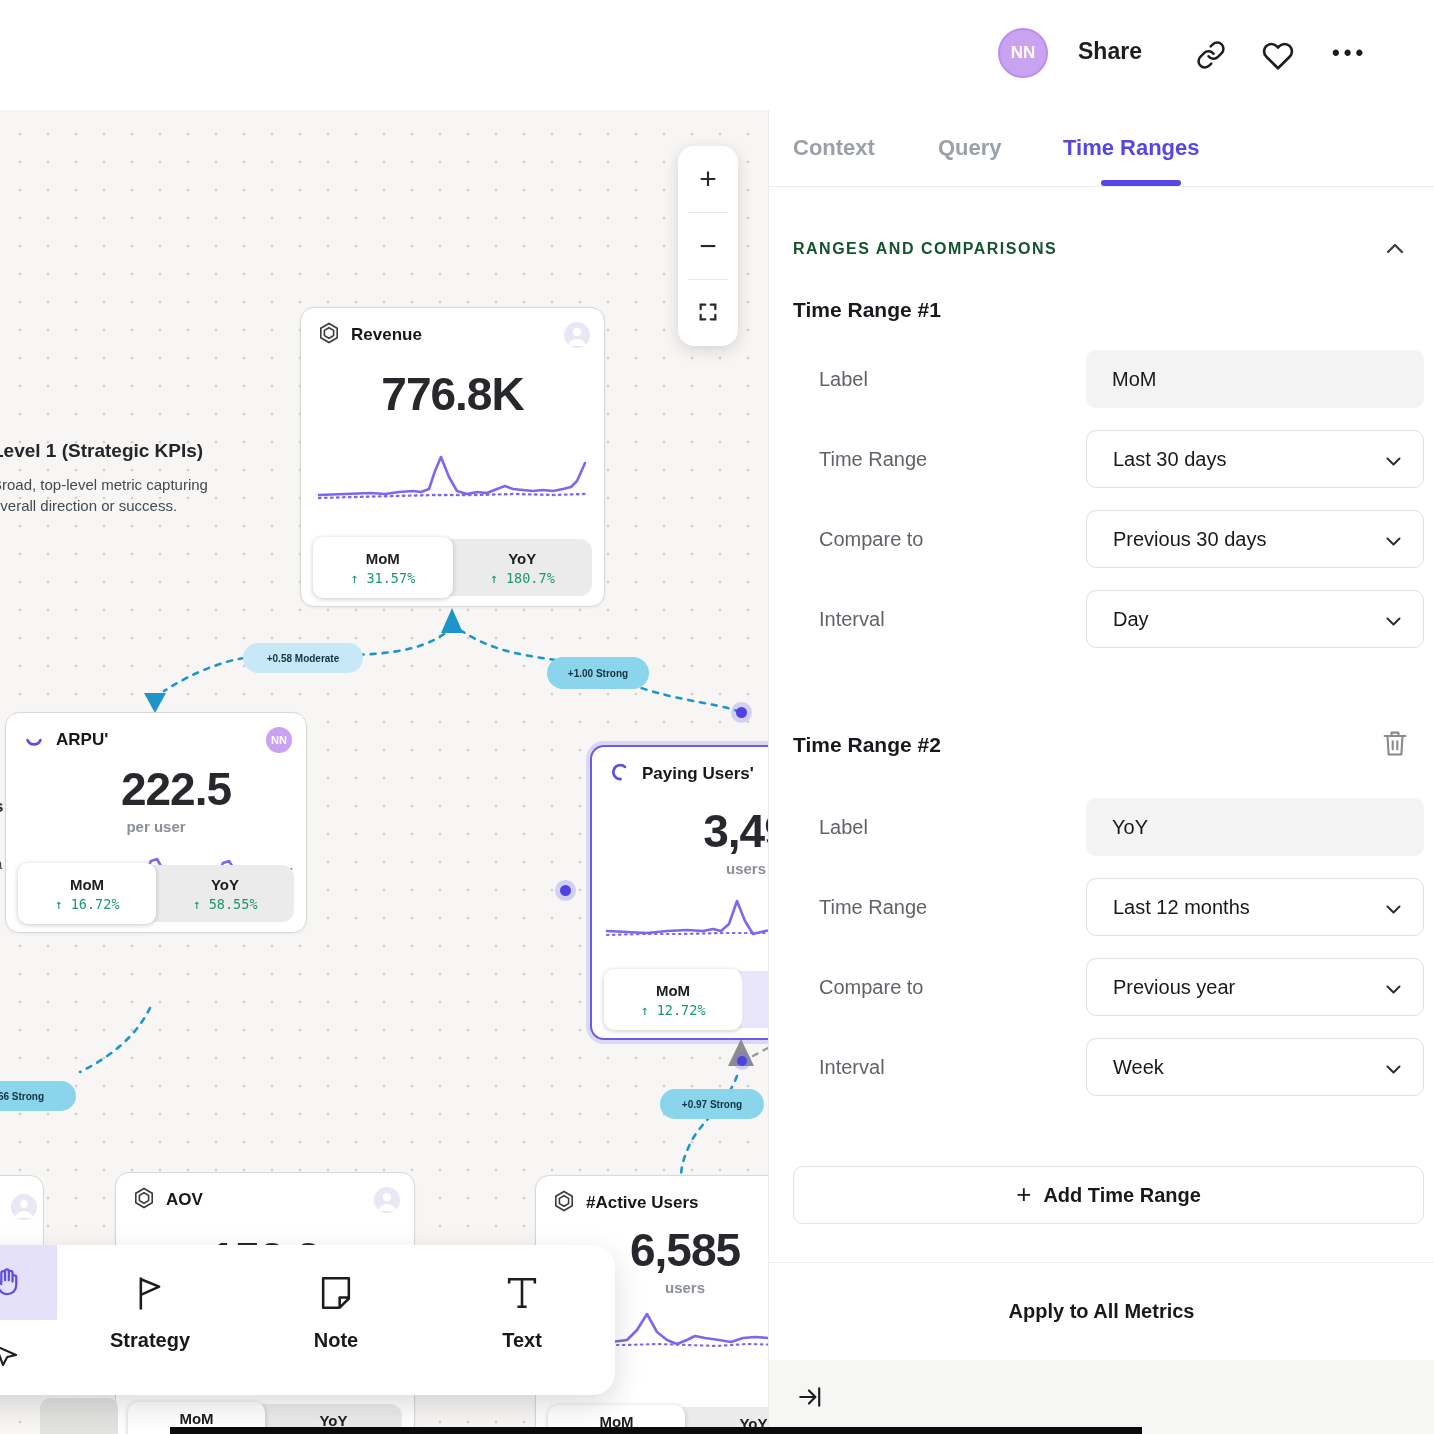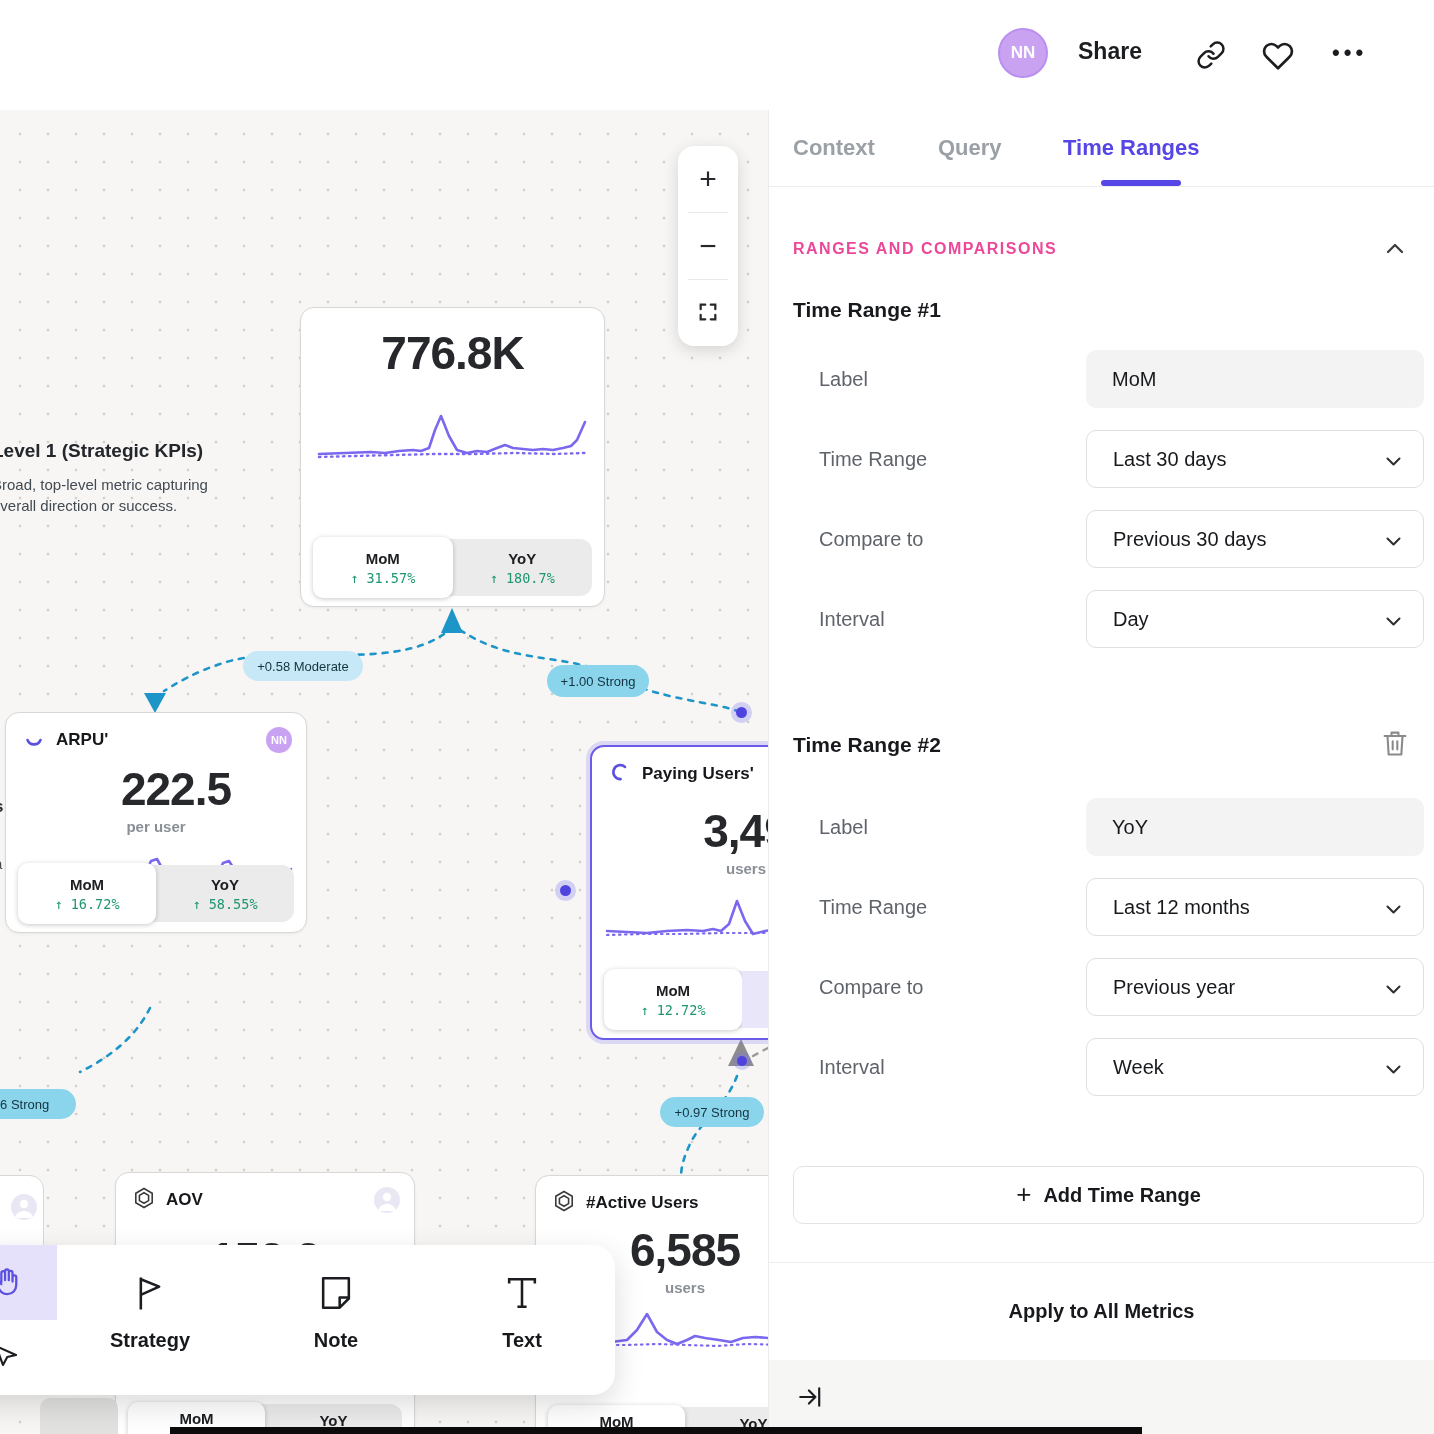--- a/index.html
+++ b/index.html
@@ -17,21 +17,21 @@
   .tb-dots{position:absolute;left:1332px;top:40px;font-size:22px;letter-spacing:4px;color:#1b1d20;font-weight:700;}
 
   
   .canvas{position:absolute;left:0;top:110px;width:768px;height:1324px;overflow:hidden;
     background:#f7f6f4;
     background-image:radial-gradient(#d2cfc9 1.5px, transparent 1.6px);
     background-size:28px 28px;background-position:6px 10px;}
   .edges-svg{position:absolute;left:0;top:0;z-index:1;pointer-events:none;}
 
   .edge-badge{position:absolute;z-index:2;border-radius:16px;display:flex;align-items:center;
-    justify-content:center;font-size:13px;font-weight:400;color:#14333f;margin-top:8px;}
+    justify-content:center;font-size:10px;font-weight:700;color:#14333f;}
   .badge-light{background:#c7e8f6;}
   .badge-cyan{background:#8ad5ec;}
 
   .handle-dot{position:absolute;z-index:3;width:11px;height:11px;border-radius:50%;
     background:#4f43e0;box-shadow:0 0 0 5px rgba(124,116,240,.30);}
 
   
   .card{position:absolute;z-index:4;background:#fff;border:1px solid #d8d8d6;border-radius:14px;
     box-shadow:0 1px 3px rgba(0,0,0,.06);box-sizing:border-box;}
   .card-head{display:flex;align-items:center;gap:10px;padding:13px 14px 0 16px;}
@@ -82,21 +82,21 @@
     border-radius:10px 10px 0 0;z-index:4;}
 
   
   .panel{position:absolute;left:768px;top:110px;width:666px;height:1324px;background:#fff;
     border-left:1px solid #ececec;z-index:20;box-sizing:border-box;}
   .tab{position:absolute;top:25px;font-size:22px;font-weight:600;color:#9aa0a6;}
   .tab-active{color:#5646e5;font-weight:700;}
   .tab-underline{position:absolute;left:332px;top:70px;width:80px;height:6px;border-radius:3px;background:#5646e5;}
   .panel-div{position:absolute;left:0;right:0;height:1px;background:#ededed;}
   .section-hd{position:absolute;left:24px;top:130px;right:30px;display:flex;align-items:center;}
-  .section-title{font-size:16px;font-weight:700;letter-spacing:1.5px;color:#ec4899;flex:1;}
+  .section-title{font-size:16px;font-weight:700;letter-spacing:1.5px;color:#14532d;flex:1;}
   .tr-title{position:absolute;left:24px;font-size:21px;font-weight:700;color:#17191c;}
   .row-label{position:absolute;left:50px;width:260px;font-size:20px;color:#5f646b;line-height:58px;}
   .ctl{position:absolute;left:317px;width:338px;height:58px;box-sizing:border-box;border-radius:10px;
     font-size:20px;color:#17191c;display:flex;align-items:center;padding:0 22px 0 26px;}
   .ctl-input{background:#f3f3f3;}
   .ctl-select{background:#fff;border:1px solid #e0e0e0;font-weight:500;}
   .ctl-select .chev{margin-left:auto;}
   .trash-btn{position:absolute;left:612px;width:28px;height:30px;}
   .add-btn{position:absolute;left:24px;top:1056px;width:631px;height:58px;border:1px solid #e3e3e3;
     border-radius:10px;display:flex;align-items:center;justify-content:center;gap:12px;
@@ -141,20 +141,35 @@
     <div class="handle-dot" style="left:737px;top:946px;width:10px;height:10px;box-shadow:0 0 0 4px rgba(124,116,240,.30);"></div>
 
     <div class="note" style="left:-8px;top:330px;width:252px;">
       <div class="note-title">Level 1 (Strategic KPIs)</div>
       <div class="note-body">Broad, top-level metric capturing overall direction or success.</div>
     </div>
     <div class="frag" style="left:-6px;top:687px;font-size:17px;font-weight:700;">s</div>
     <div class="frag" style="left:-6px;top:745px;font-size:15px;color:#424a52;">a</div>
 
     <div class="card" style="left:300px;top:197px;width:305px;height:300px;">
+      <div class="card-head">
+        <span>
+          <svg width="24" height="24" viewBox="0 0 24 24" fill="none" stroke="#3a3a3a" stroke-width="1.6">
+            <polygon points="12,2.5 20.2,7.2 20.2,16.8 12,21.5 3.8,16.8 3.8,7.2"></polygon>
+            <polygon points="12,6.7 16.6,9.4 16.6,14.6 12,17.3 7.4,14.6 7.4,9.4"></polygon>
+          </svg>
+        </span>
+        <span class="card-title">Revenue</span>
+        <span class="mini-avatar">
+          <svg width="26" height="26" viewBox="0 0 26 26">
+              <circle cx="13" cy="10" r="4.2" fill="#fff"></circle>
+          <path d="M4 24c1.5-5 4.5-7 9-7s7.5 2 9 7z" fill="#fff"></path>
+            </svg>
+        </span>
+      </div>
       <div class="card-value" style="margin-top:18px;">776.8K</div>
       <svg class="spark" style="margin-top:28px;" width="276" height="56" viewBox="0 0 276 56">
         <path d="M4,46 L30,45 56,44 70,45 84,43 98,42 106,43 114,40 120,22 126,8 134,28 142,42 152,45 162,43 172,44 182,40 190,37 198,40 208,41 218,42 228,41 238,42 248,40 256,38 262,32 270,14" fill="none" stroke="#7a68ee" stroke-width="2.6" stroke-linejoin="round" stroke-linecap="round"></path>
         <path d="M4,49 L40,48 80,47 120,46 160,46 200,45 240,46 270,45" fill="none" stroke="#7a68ee" stroke-width="2.4" stroke-dasharray="1.5 4.5" stroke-linecap="round"></path>
       </svg>
       <div class="ft">
         <div class="ft-half ft-active">
           <span class="ft-label">MoM</span>
           <span class="ft-val">↑ 31.57%</span>
         </div>

